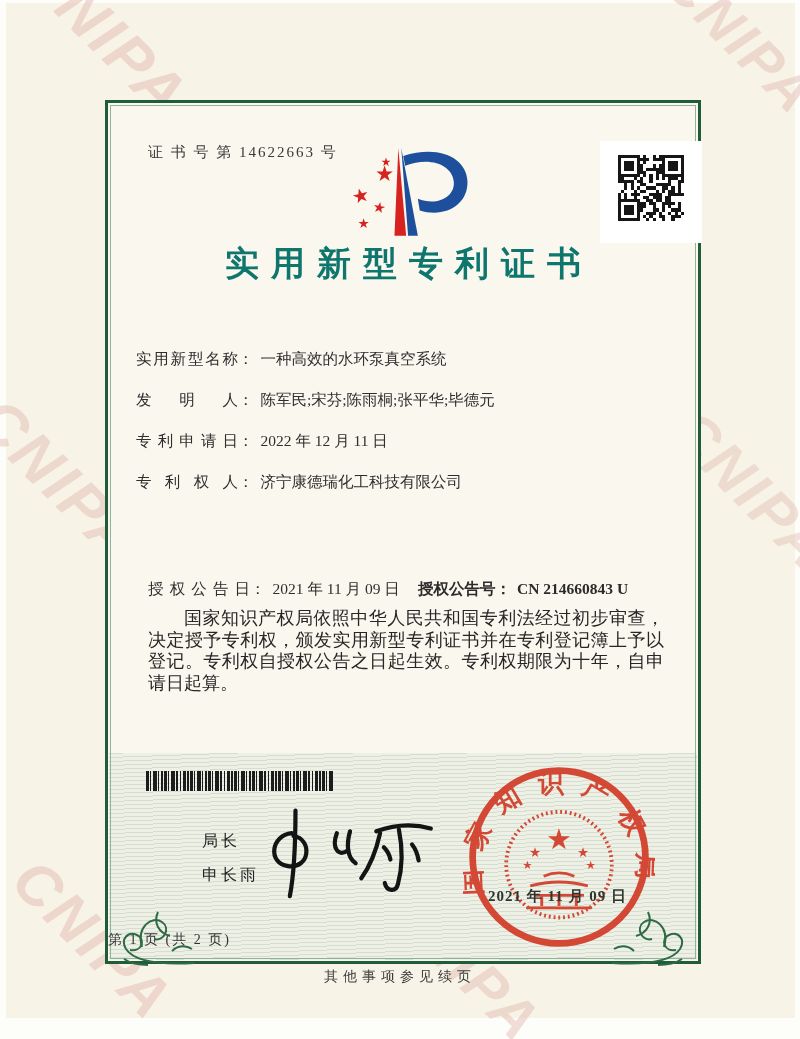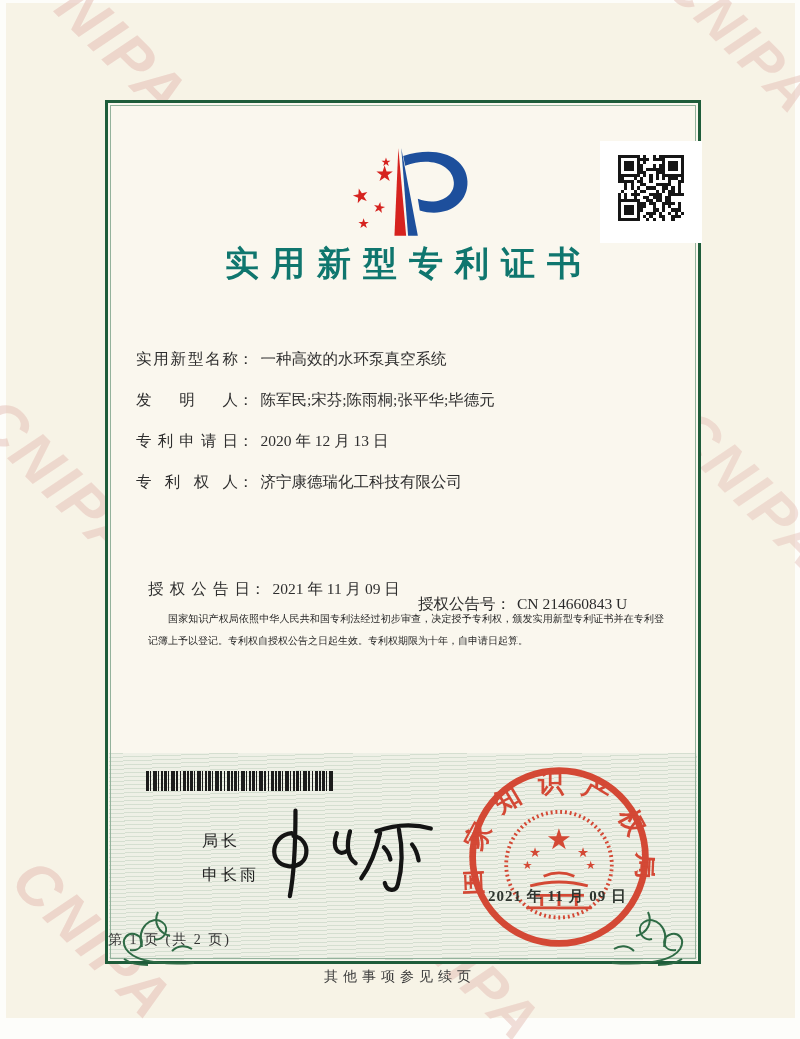--- a/index.html
+++ b/index.html
@@ -65,24 +65,24 @@
     display:inline-block;width:102px;text-align:justify;text-align-last:justify;
     vertical-align:top;color:#2e2e2e;
   }
   .fcolon{display:inline-block;vertical-align:top;color:#2e2e2e;}
   .fvalue{
     display:inline-block;vertical-align:top;margin-left:7px;color:#2e2e2e;
     max-width:400px;
   }
   .frow.addr{min-height:52px;}
   .grant-row{position:absolute;left:40px;top:476px;width:540px;z-index:3;font-size:15.5px;line-height:20px;}
-  .grant-right{position:absolute;left:270px;top:15px;white-space:nowrap;}
+  .grant-right{position:absolute;left:270px;top:0;white-space:nowrap;font-weight:bold;}
   .body-text{
     position:absolute;left:40px;top:505px;width:516px;z-index:3;
-    font-size:10px;line-height:21.5px;color:#262626;text-align:justify;
+    font-size:18px;line-height:21.5px;color:#262626;text-align:justify;
   }
   .body-text p{margin:0 0 2px 0;text-indent:2em;}
   .barcode{
     position:absolute;left:38px;top:668px;width:188px;height:20px;z-index:3;
     display:flex;align-items:stretch;overflow:hidden;
   }
   .barcode i{display:block;background:#1c1c1c;height:100%;}
   .signer{position:absolute;left:46px;top:728px;z-index:3;font-size:16px;letter-spacing:3px;color:#222;}
   .signer div{margin-bottom:13px;margin-left:48px;}
   .sig{position:absolute;left:148px;top:698px;width:188px;height:102px;z-index:3;}
@@ -115,20 +115,21 @@
 <div class="wm" style="left:-42px;top:445px;font-size:62px;opacity:.5">CNIPA</div>
 <div class="wm" style="left:652px;top:455px;font-size:60px;opacity:.45">CNIPA</div>
 <div class="wm" style="left:160px;top:590px;font-size:48px;opacity:.25">CNIPA</div>
 <div class="wm" style="left:-6px;top:905px;font-size:60px;opacity:.55">CNIPA</div>
 <div class="wm" style="left:368px;top:930px;font-size:58px;opacity:.5">CNIPA</div>
 
 <div class="frame">
 
   <div class="stripes"></div>
 
+  <div class="cert-no">证 书 号 第 14622663 号</div>
 
   <svg class="logo" viewBox="0 0 150 100">
     <path d="M62,6 L70,96 L58,96 Z" fill="#d6231f"></path>
     <path d="M66,6 L76,96 L72,96 Z" fill="#ffffff"></path>
     <path d="M65,6 L82,96 L72,96 Z" fill="#1d4f9c"></path>
     <path d="M67,14 C104,2 132,16 133,40 C134,64 110,78 84,70 L82,58 C102,66 120,56 119,41 C118,24 96,14 69,24 Z" fill="#1d4f9c"></path>
     <text x="38" y="40" font-size="22" fill="#d6231f">★</text>
     <text x="14" y="62" font-size="20" fill="#d6231f" transform="rotate(-14 22 54)">★</text>
     <text x="36" y="72" font-size="15" fill="#d6231f" transform="rotate(10 42 66)">★</text>
     <text x="20" y="88" font-size="14" fill="#d6231f">★</text>
@@ -584,21 +585,21 @@
   <div class="title">实用新型专利证书</div>
 
   <div class="fields">
     <div class="frow">
       <span class="flabel">实用新型名称</span><span class="fcolon">：</span><span class="fvalue">一种高效的水环泵真空系统</span>
     </div>
     <div class="frow">
       <span class="flabel">发明人</span><span class="fcolon">：</span><span class="fvalue">陈军民;宋芬;陈雨桐;张平华;毕德元</span>
     </div>
     <div class="frow">
-      <span class="flabel">专利申请日</span><span class="fcolon">：</span><span class="fvalue">2020 年 12 月 13 日</span>
+      <span class="flabel">专利申请日</span><span class="fcolon">：</span><span class="fvalue">2022 年 12 月 11 日</span>
     </div>
     <div class="frow">
       <span class="flabel">专利权人</span><span class="fcolon">：</span><span class="fvalue">济宁康德瑞化工科技有限公司</span>
     </div>
   </div>
 
   <div class="grant-row">
     <span class="flabel">授权公告日</span><span class="fcolon">：</span><span class="fvalue">2021 年 11 月 09 日</span>
     <span class="grant-right">
       <span>授权公告号</span><span>：</span><span style="margin-left:6px">CN 214660843 U</span>

